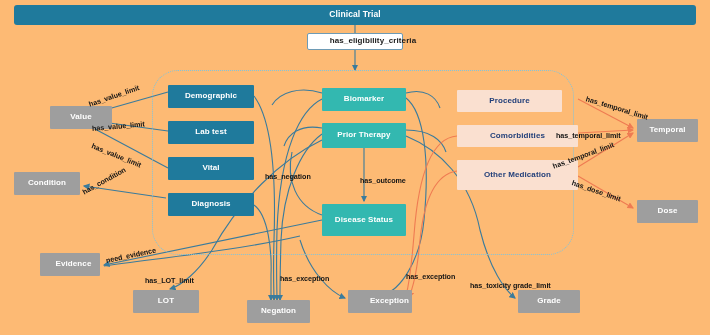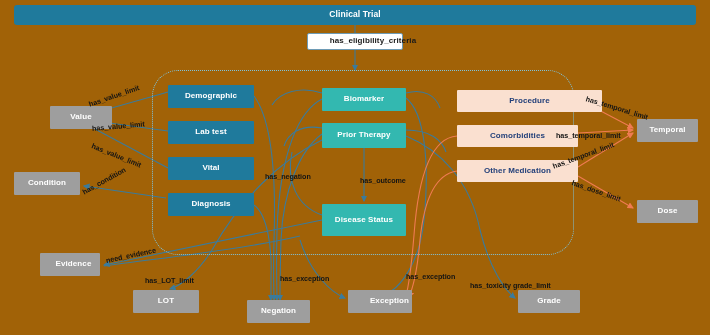--- a/index.html
+++ b/index.html
@@ -4,21 +4,21 @@
 <style>
   html, body {
     margin: 0;
     padding: 0;
     background: #ffffff;
   }
   #canvas {
     position: relative;
     width: 710px;
     height: 335px;
-    background: #a16207;
+    background: #fdba74;
     font-family: "Liberation Sans", sans-serif;
     overflow: hidden;
     text-decoration: underline;
   }
   #edge-layer {
     position: absolute;
     left: 0;
     top: 0;
     width: 710px;
     height: 335px;
@@ -155,23 +155,23 @@
 
   <div class="node blue" style="left:168px; top:85px; width:86px; height:23px;">Demographic</div>
   <div class="node blue" style="left:168px; top:121px; width:86px; height:23px;">Lab test</div>
   <div class="node blue" style="left:168px; top:157px; width:86px; height:23px;">Vital</div>
   <div class="node blue" style="left:168px; top:193px; width:86px; height:23px;">Diagnosis</div>
 
   <div class="node teal" style="left:322px; top:88px; width:84px; height:23px;">Biomarker</div>
   <div class="node teal" style="left:322px; top:123px; width:84px; height:25px;">Prior Therapy</div>
   <div class="node teal" style="left:322px; top:204px; width:84px; height:32px;">Disease Status</div>
 
-  <div class="node peach" style="left:457px; top:90px; width:145px; height:22px;">Procedure</div>
+  <div class="node peach" style="left:457px; top:90px; width:105px; height:22px;">Procedure</div>
   <div class="node peach" style="left:457px; top:125px; width:121px; height:22px;">Comorbidities</div>
-  <div class="node peach" style="left:457px; top:160px; width:121px; height:22px;">Other Medication</div>
+  <div class="node peach" style="left:457px; top:160px; width:121px; height:30px;">Other Medication</div>
 
   <div class="node gray" style="left:14px; top:106px; width:62px; height:23px;margin-left:36px;">Value</div>
   <div class="node gray" style="left:14px; top:172px; width:66px; height:23px;">Condition</div>
   <div class="node gray" style="left:40px; top:253px; width:60px; height:23px;padding-left:11px;">Evidence</div>
   <div class="node gray" style="left:133px; top:290px; width:66px; height:23px;">LOT</div>
   <div class="node gray" style="left:247px; top:300px; width:63px; height:23px;">Negation</div>
   <div class="node gray" style="left:348px; top:290px; width:64px; height:23px;padding-left:23px;">Exception</div>
   <div class="node gray" style="left:518px; top:290px; width:62px; height:23px;">Grade</div>
   <div class="node gray" style="left:637px; top:119px; width:61px; height:23px;">Temporal</div>
   <div class="node gray" style="left:637px; top:200px; width:61px; height:23px;">Dose</div>

